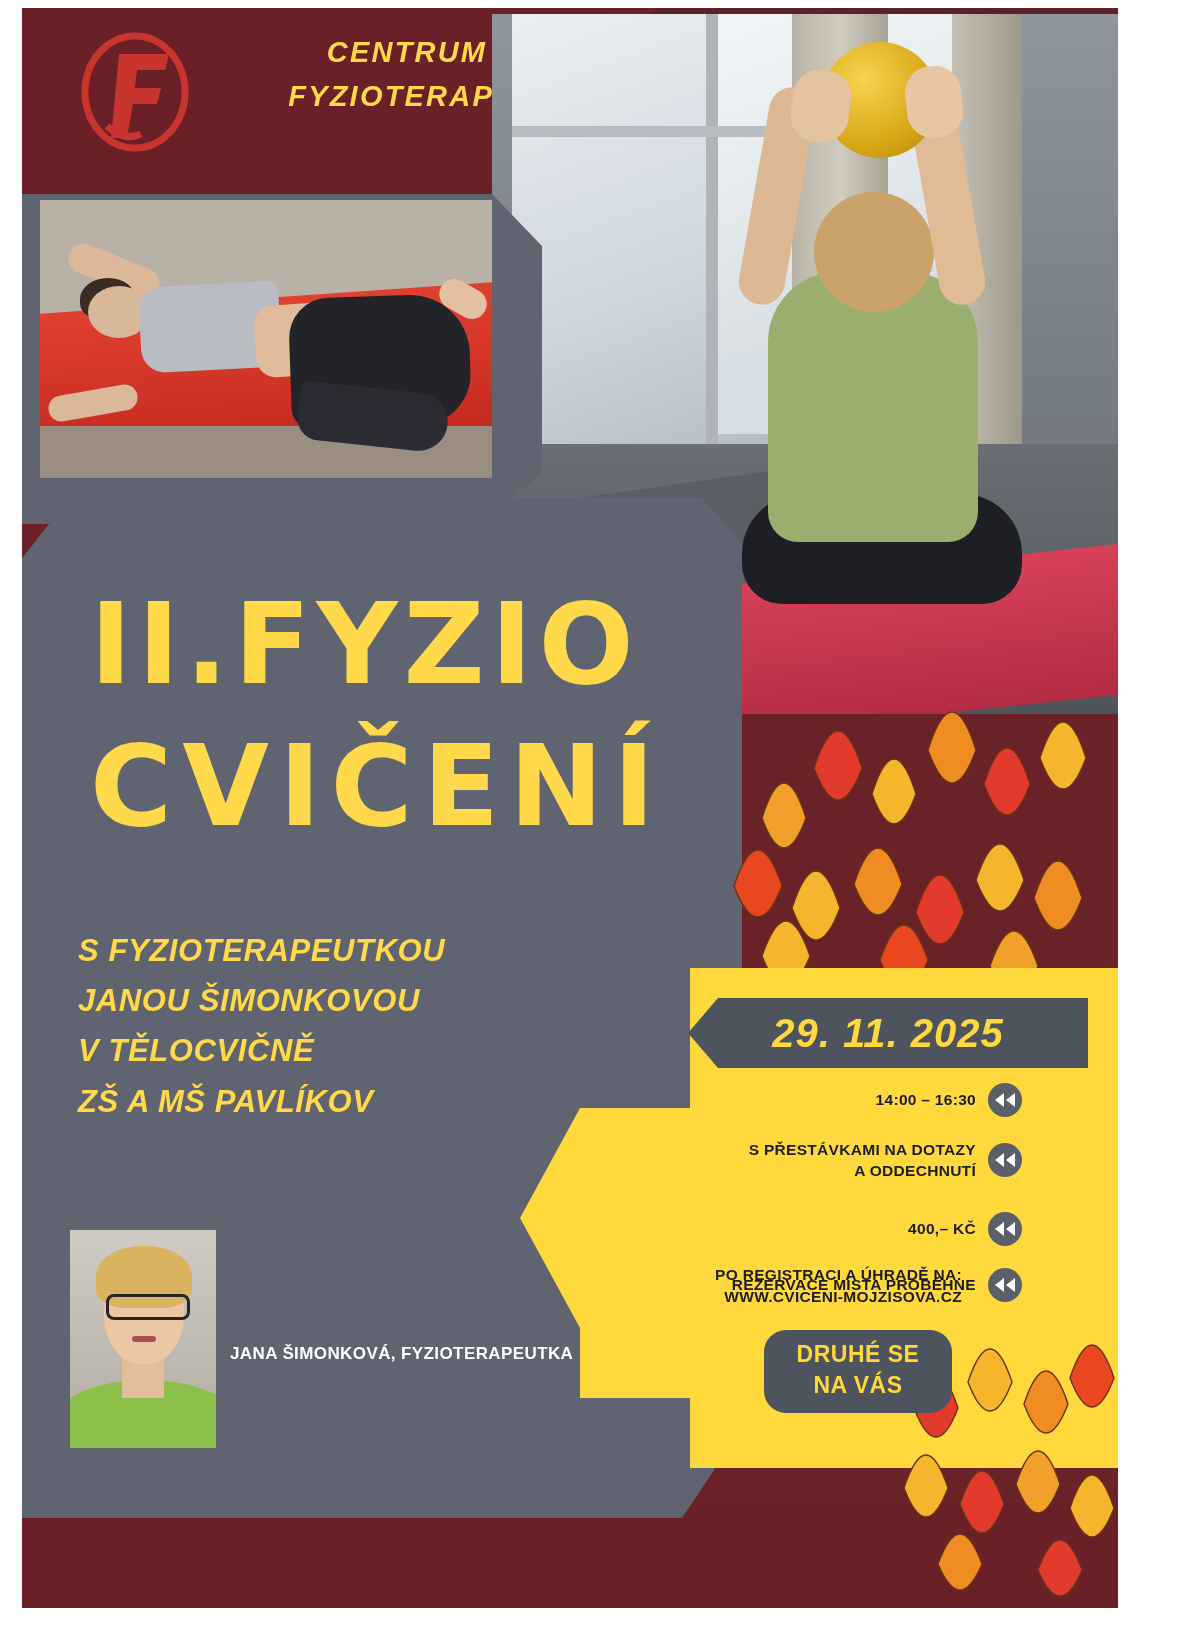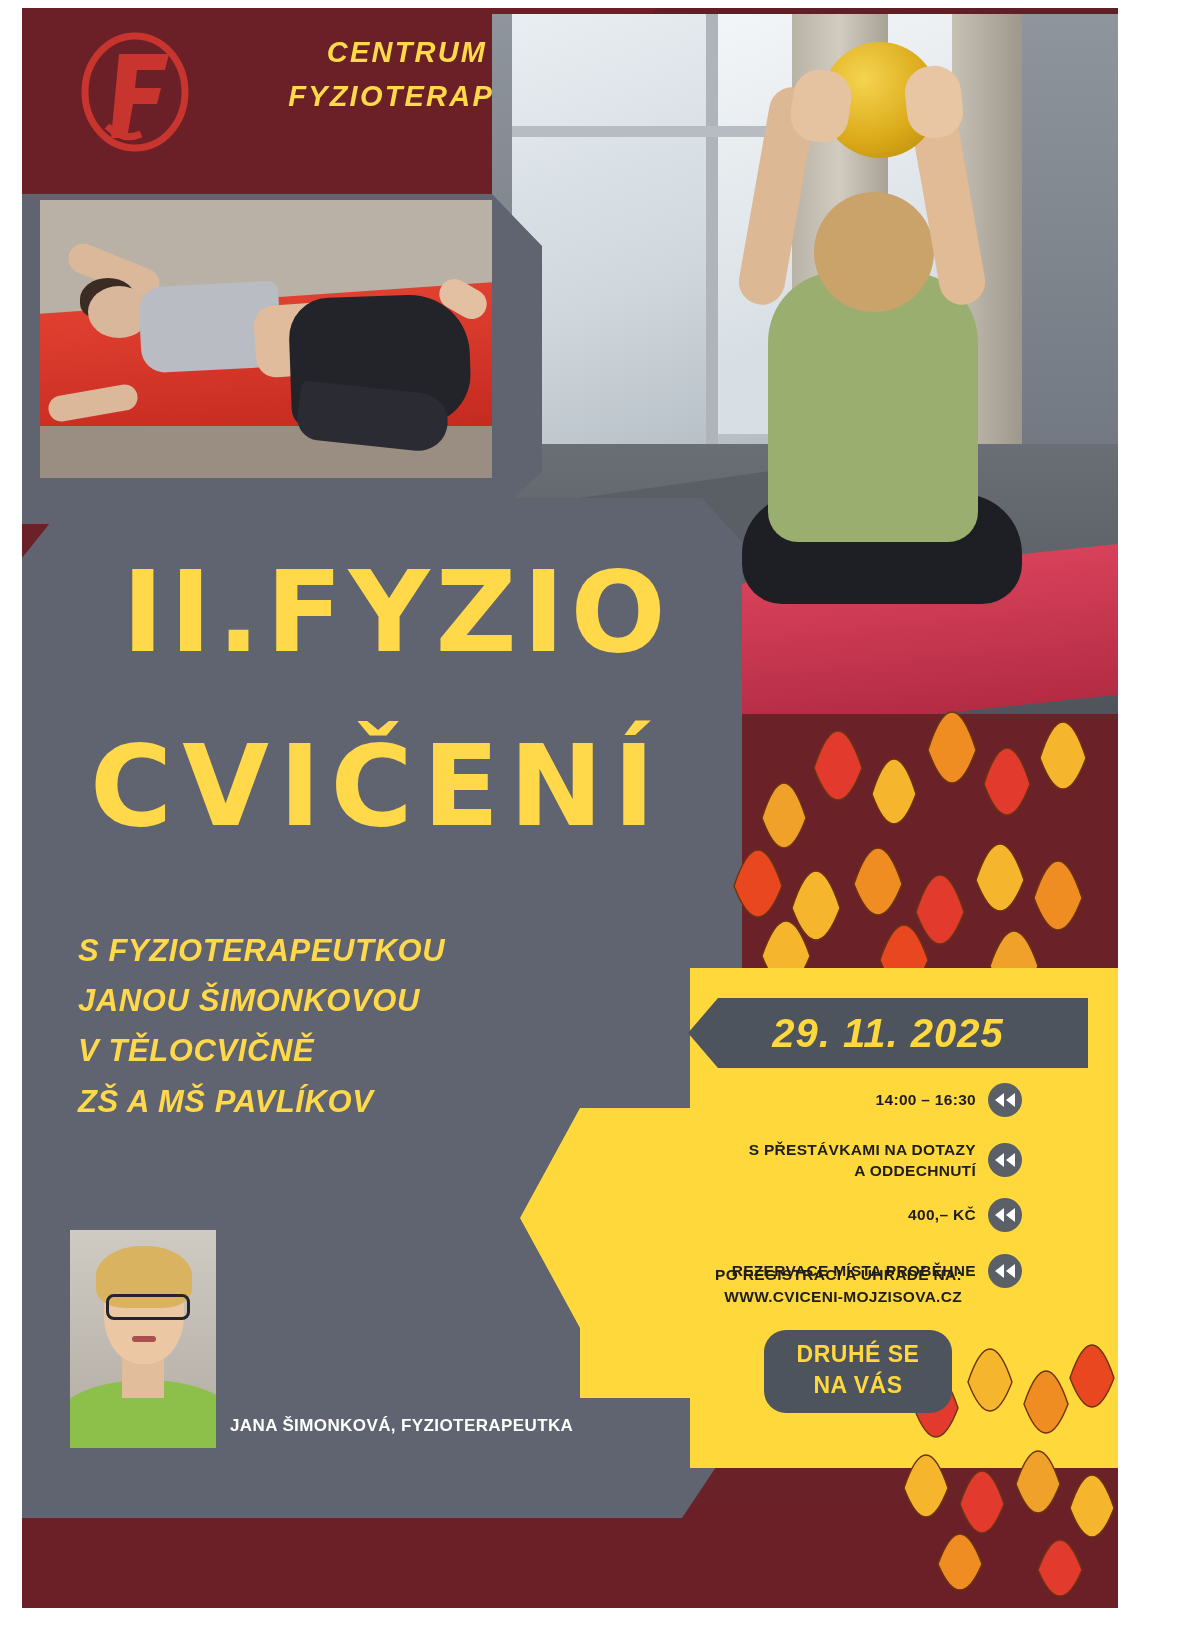--- a/index.html
+++ b/index.html
@@ -372,28 +372,27 @@
     font-size: 23px;
     font-weight: bold;
     line-height: 1.34;
     letter-spacing: 0.5px;
   }
 
   
   .title1 {
     position: absolute;
     left: 68px;
-    top: 548px;
+    top: 580px;
     font-size: 112px;
     font-weight: bold;
     color: #ffd94a;
     letter-spacing: 6px;
     line-height: 1;
     font-family: "DejaVu Sans", sans-serif;
-    margin-left: 32px;
   }
   .title2 {
     position: absolute;
     left: 68px;
     top: 722px;
     font-size: 112px;
     font-weight: bold;
     color: #ffd94a;
     letter-spacing: 10px;
     line-height: 1;
@@ -442,21 +441,21 @@
   .po-glasses {
     position: absolute; left: 36px; top: 64px;
     width: 78px; height: 20px;
     border: 3px solid #24242a;
     border-radius: 8px;
   }
   .po-lips { position: absolute; left: 62px; top: 106px; width: 24px; height: 6px; background: #a8504e; border-radius: 4px;}
   .portrait-caption {
     position: absolute;
     left: 208px;
-    top: 1408px;
+    top: 1336px;
     color: #ffffff;
     font-size: 17px;
     font-weight: bold;
     letter-spacing: 0.4px;
   }
 
   
   .leaves { position: absolute; left: 700px; top: 690px; width: 400px; height: 300px; }
   .leaves2 { position: absolute; left: 876px; top: 1330px; width: 224px; height: 260px; }
 
@@ -593,21 +592,21 @@
     <div class="info-row" style="margin-bottom:22px;">
       <div class="txt">14:00 – 16:30</div>
       <div class="rewind">
         <svg width="20" height="14" viewBox="0 0 20 14">
             <polygon points="9,0 9,14 0,7" fill="#ffffff"></polygon>
             <polygon points="20,0 20,14 11,7" fill="#ffffff"></polygon>
           </svg>
       </div>
     </div>
 
-    <div class="info-row" style="margin-bottom:16px;">
+    <div class="info-row" style="margin-bottom:30px;">
       <div class="txt" style="white-space:pre-line;">S PŘESTÁVKAMI NA DOTAZY
 A ODDECHNUTÍ</div>
       <div class="rewind">
         <svg width="20" height="14" viewBox="0 0 20 14">
             <polygon points="9,0 9,14 0,7" fill="#ffffff"></polygon>
             <polygon points="20,0 20,14 11,7" fill="#ffffff"></polygon>
           </svg>
       </div>
     </div>
 

